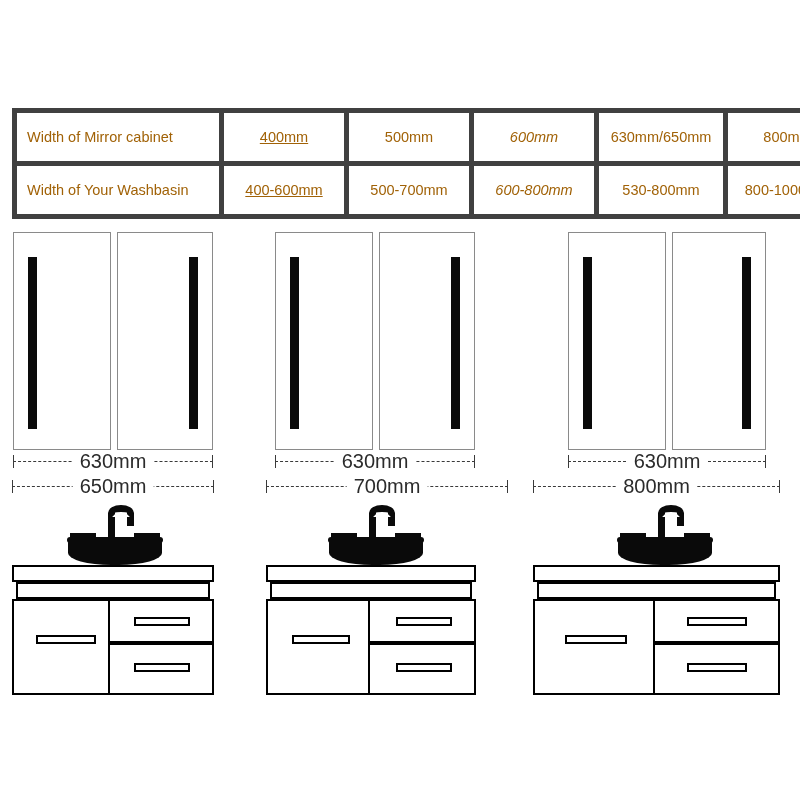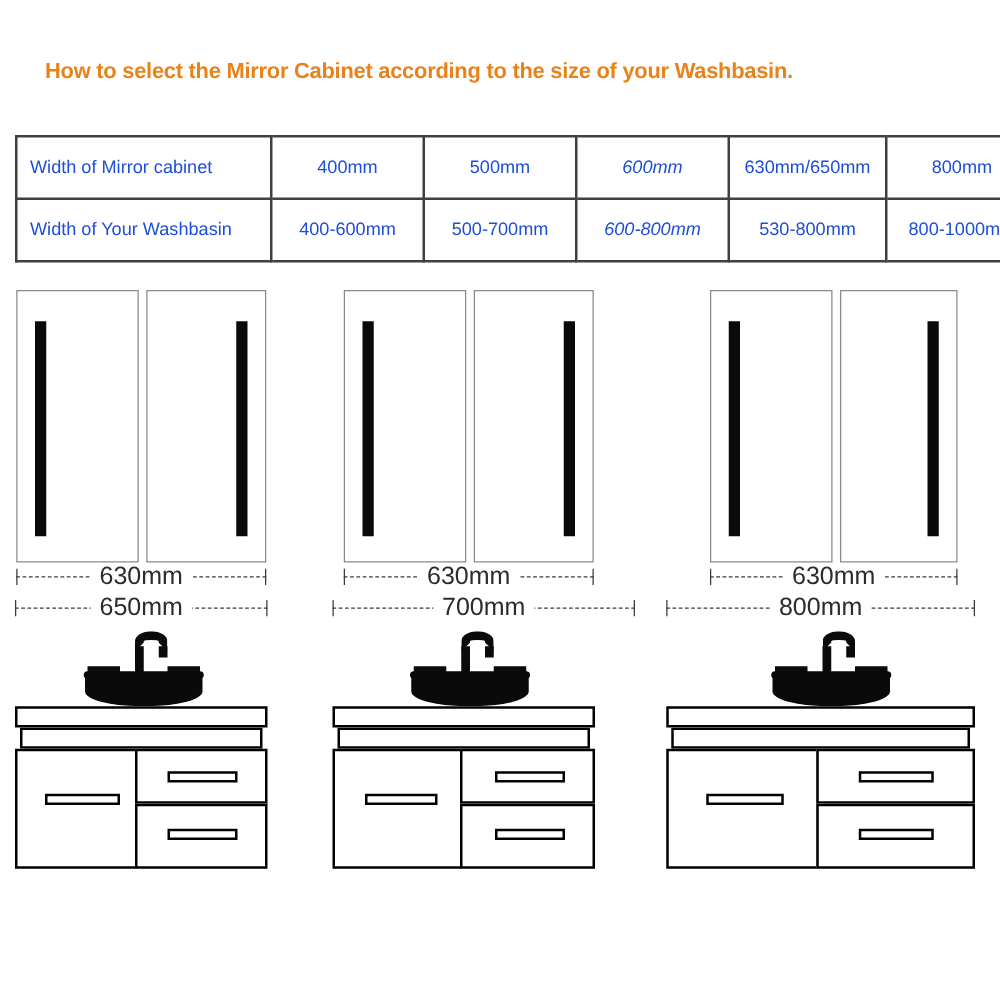--- a/index.html
+++ b/index.html
@@ -19,36 +19,36 @@
     font-size:17.5px;font-weight:bold;color:#E8821A;
     letter-spacing:-0.2px;white-space:nowrap;
   }
 
   
   .spec-table{
     position:absolute;left:12px;top:108px;width:773px;
     border-collapse:collapse;table-layout:fixed;
   }
   .spec-table td{
-    border:2px solid #404040;
+    border:5px solid #404040;
     height:48px;
     text-align:center;
     vertical-align:middle;
     font-size:14.5px;
-    color:#1d4ed8;
+    color:#a16207;
     padding:0 2px;
     white-space:nowrap;
   }
   .spec-table td.rowhead{
     text-align:left;
     padding-left:10px;
     font-size:14.5px;
   }
   .col-head{width:190px;}
-  .col-a{width:116px;}
+  .col-a{width:116px;text-decoration:underline;}
   .col-b{width:116px;border-radius:22px;}
   .col-c{width:116px;font-style:italic;}
   .col-d{width:120px;}
   .col-e{width:115px;}
 
   
   .group{position:absolute;top:0;}
   .g1{left:0px;}
   .g2{left:255px;}
   .g3{left:520px;}
@@ -150,21 +150,20 @@
   }
   .tips-label{
     color:#E8821A;font-weight:bold;font-style:italic;
   }
 </style>
 </head>
 <body>
 
 <div class="page">
 
-  <div class="title">How to select the Mirror Cabinet according to the size of your Washbasin.</div>
 
   <table class="spec-table">
     <tbody>
       <tr>
         <td class="rowhead col-head">Width of Mirror cabinet</td>
         <td class="col-a">400mm</td>
         <td class="col-b">500mm</td>
         <td class="col-c">600mm</td>
         <td class="col-d">630mm/650mm</td>
         <td class="col-e">800mm</td>

